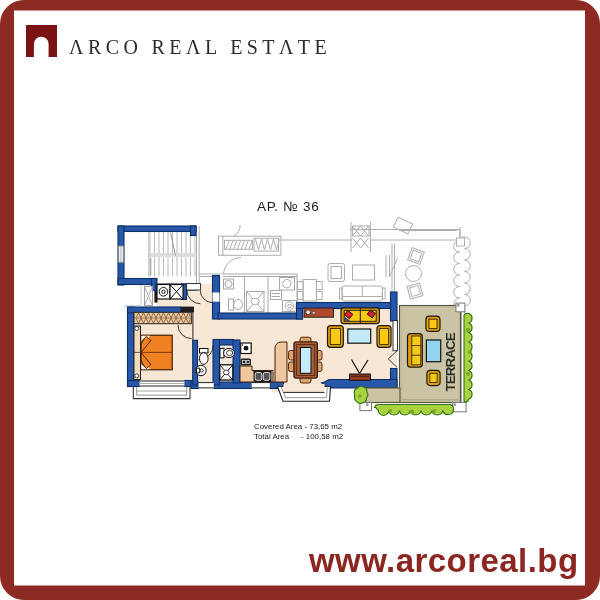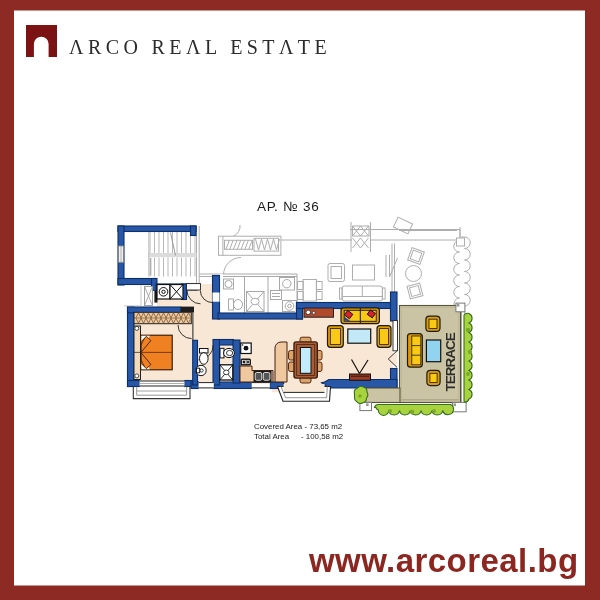--- a/index.html
+++ b/index.html
@@ -1,16 +1,16 @@
 <!DOCTYPE html>
 <html><head>
 <meta charset="utf-8">
 <style>
 html,body{margin:0;padding:0;background:#fff;}
-#page{position:relative;width:600px;height:600px;overflow:hidden;font-family:"Liberation Sans",sans-serif;}
+#page{position:relative;width:600px;height:600px;overflow:hidden;font-family:"Liberation Sans",sans-serif;border-radius:24px;}
 svg{display:block;}
 </style>
 </head>
 <body>
 <div id="page">
 <svg width="600" height="600" viewBox="0 0 600 600" xmlns="http://www.w3.org/2000/svg">
 
 <rect x="0" y="0" width="600" height="600" fill="#8d2a23"></rect>
 
 <rect x="14" y="10.5" width="571" height="575" fill="#ffffff"></rect>

